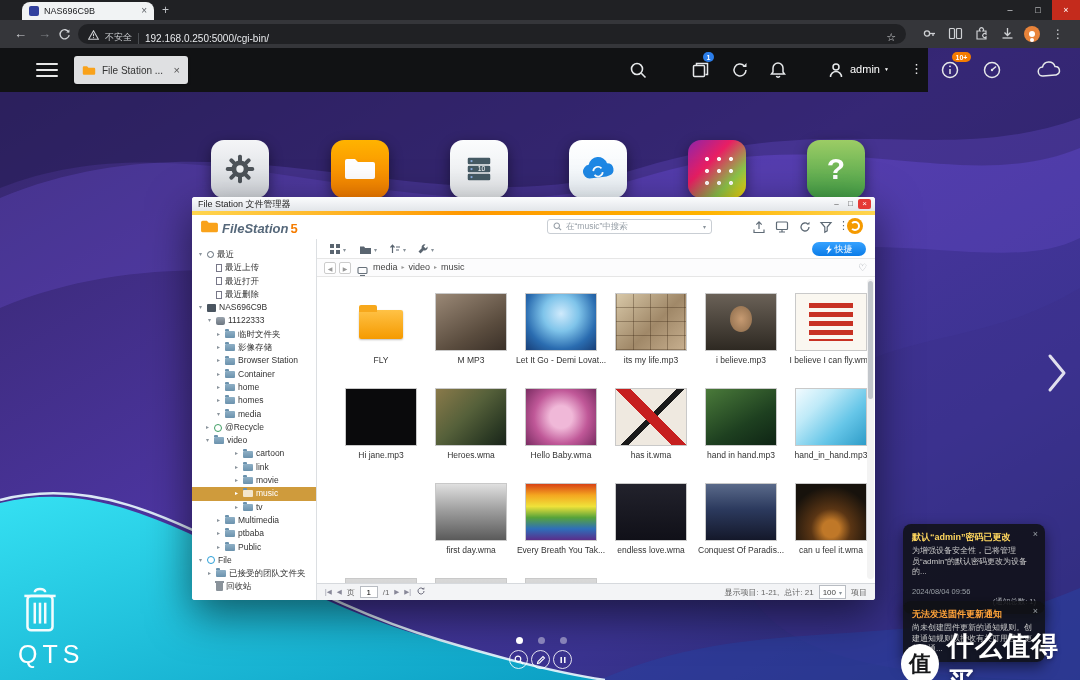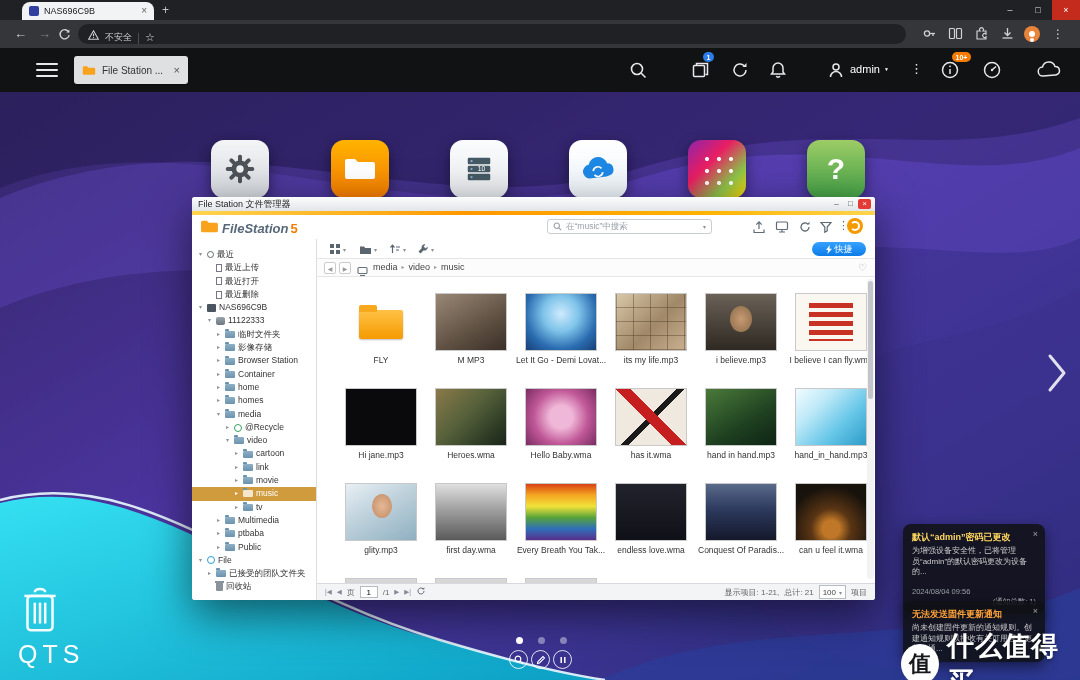--- a/index.html
+++ b/index.html
@@ -31,21 +31,21 @@
   .omnisec{font-size:9px;color:#cfd1d4}
   .omnidiv{width:1px;height:11px;background:#4a4d51}
   .omniurl{font-size:10px;color:#e8eaed;white-space:nowrap;flex:1;overflow:hidden}
   .brico{top:6px;color:#cfd1d4}
   .avatar{top:6px;width:16px;height:16px;border-radius:50%;background:#e8833a;display:flex;
           align-items:center;justify-content:center}
   .avatar::before{content:"";width:6px;height:6px;border-radius:50%;background:#fff;
                   box-shadow:0 6px 0 -1px #fff}
   
   #desktop{left:0;top:48px;width:1080px;height:632px;overflow:hidden}
-  #qtsbar{left:0;top:0;width:1080px;height:44px;background:#111214}
+  #qtsbar{left:0;top:0;width:928px;height:44px;background:#111214}
   .hline{left:36px;width:22px;height:2.4px;background:#e8e8e8;border-radius:1px}
   .chip{left:74px;top:8px;width:114px;height:28px;background:#dfe0e2;border-radius:3px;
         display:flex;align-items:center;padding:0 8px;box-sizing:border-box;gap:6px;
         box-shadow:0 1px 3px rgba(0,0,0,.4)}
   .chiplabel{font-size:10px;color:#333;flex:1;white-space:nowrap;overflow:hidden}
   .chipx{font-size:11px;color:#555}
   .qico{top:12px}
   .badge{position:absolute;font-size:7px;line-height:1;padding:1.5px 3.5px;border-radius:7px;
          color:#fff;font-weight:bold}
   .bblue{background:#2b7de9} .borange{background:#f57c00}
@@ -95,21 +95,21 @@
         box-sizing:border-box;display:flex;align-items:center;justify-content:center;font-size:6px;
         color:#999;background:#fff}
   .crumbs{position:absolute;left:56px;top:0;line-height:17px;font-size:9px;color:#444;display:flex;gap:4px;align-items:center}
   .csep{font-size:6px;color:#999}
   .crumbheart{position:absolute;right:8px;top:0;line-height:17px;font-size:10px;color:#a0a6ac}
   
   .fsside{left:0;top:42px;width:125px;height:361px;background:#fff;border-right:1px solid #dcdfe2;
           box-sizing:border-box;padding-top:9px;overflow:hidden}
   .ti{height:13.3px;line-height:13.3px;display:flex;align-items:center;font-size:8.5px;color:#333;
       white-space:nowrap;overflow:hidden}
-  .l0{padding-left:7px}.l1{padding-left:16px}.l2{padding-left:25px}.l3{padding-left:34px}.l4{padding-left:43px}
+  .l0{padding-left:7px}.l1{padding-left:16px}.l2{padding-left:25px}.l3{padding-left:14px}.l4{padding-left:43px}
   .car{width:8px;flex:none;font-size:6px;color:#8b949c}
   .cd::before{content:"▾"} .cr::before{content:"▸"}
   .fic{flex:none;margin-right:3px;position:relative}
   .fi-folder{width:10px;height:7px;background:linear-gradient(#8fb0c6,#6b92ad);border-radius:1px}
   .fi-folder::before{content:"";position:absolute;top:-2px;left:0;width:4px;height:2px;background:#6b92ad;border-radius:1px 1px 0 0}
   .fi-clock{width:7px;height:7px;border:1.4px solid #5f6b76;border-radius:50%;box-sizing:border-box}
   .fi-doc{width:6px;height:8px;border:1px solid #778;box-sizing:border-box;background:#fff}
   .fi-server{width:9px;height:8px;background:#4a5560;border-radius:1px}
   .fi-disk{width:9px;height:8px;background:linear-gradient(#9aa4ae,#6c7680);border-radius:2px}
   .fi-recycle{width:8px;height:8px;border:1.4px solid #3f9e64;border-radius:50%;box-sizing:border-box}
@@ -216,20 +216,21 @@
   <div class="omni ab">
     <span>
       <svg width="11" height="10" viewBox="0 0 11 10">
           <path d="M5.5,0.8 L10.4,9.2 H0.6 Z" fill="none" stroke="#cfd1d4" stroke-width="1.1"></path>
           <line x1="5.5" y1="3.6" x2="5.5" y2="6.2" stroke="#cfd1d4" stroke-width="1.1"></line>
           <circle cx="5.5" cy="7.6" r="0.6" fill="#cfd1d4"></circle>
         </svg>
     </span>
     <span class="omnisec">不安全</span>
     <span class="omnidiv"></span>
+    <span class="omniurl">192.168.0.250:5000/cgi-bin/</span>
     <span class="gstar" style="font-size:11px;color:#cfd1d4"></span>
   </div>
   <span class="brico ab" style="left:922px">
     <svg width="15" height="15" viewBox="0 0 15 15">
         <circle cx="5" cy="7.5" r="2.6" fill="none" stroke="#cfd1d4" stroke-width="1.3"></circle>
         <line x1="7.6" y1="7.5" x2="13" y2="7.5" stroke="#cfd1d4" stroke-width="1.3"></line>
         <line x1="11" y1="7.5" x2="11" y2="10" stroke="#cfd1d4" stroke-width="1.3"></line>
       </svg>
   </span>
   <span class="brico ab" style="left:948px">
@@ -674,24 +675,20 @@
           <div class="gl">has it.wma</div>
         </div>
       <div class="gi" style="left:379px;top:107px">
           <div class="th t11"></div>
           <div class="gl">hand in hand.mp3</div>
         </div>
       <div class="gi" style="left:469px;top:107px">
           <div class="th t12"></div>
           <div class="gl">hand_in_hand.mp3</div>
         </div>
-      <div class="gi" style="left:19px;top:202px">
-          <div class="th t13"></div>
-          <div class="gl">glity.mp3</div>
-        </div>
       <div class="gi" style="left:199px;top:202px">
           <div class="th t15"></div>
           <div class="gl">Every Breath You Tak...</div>
         </div>
       <div class="gi" style="left:109px;top:202px">
           <div class="th t14"></div>
           <div class="gl">first day.wma</div>
         </div>
       <div class="gi" style="left:289px;top:202px">
           <div class="th t16"></div>

